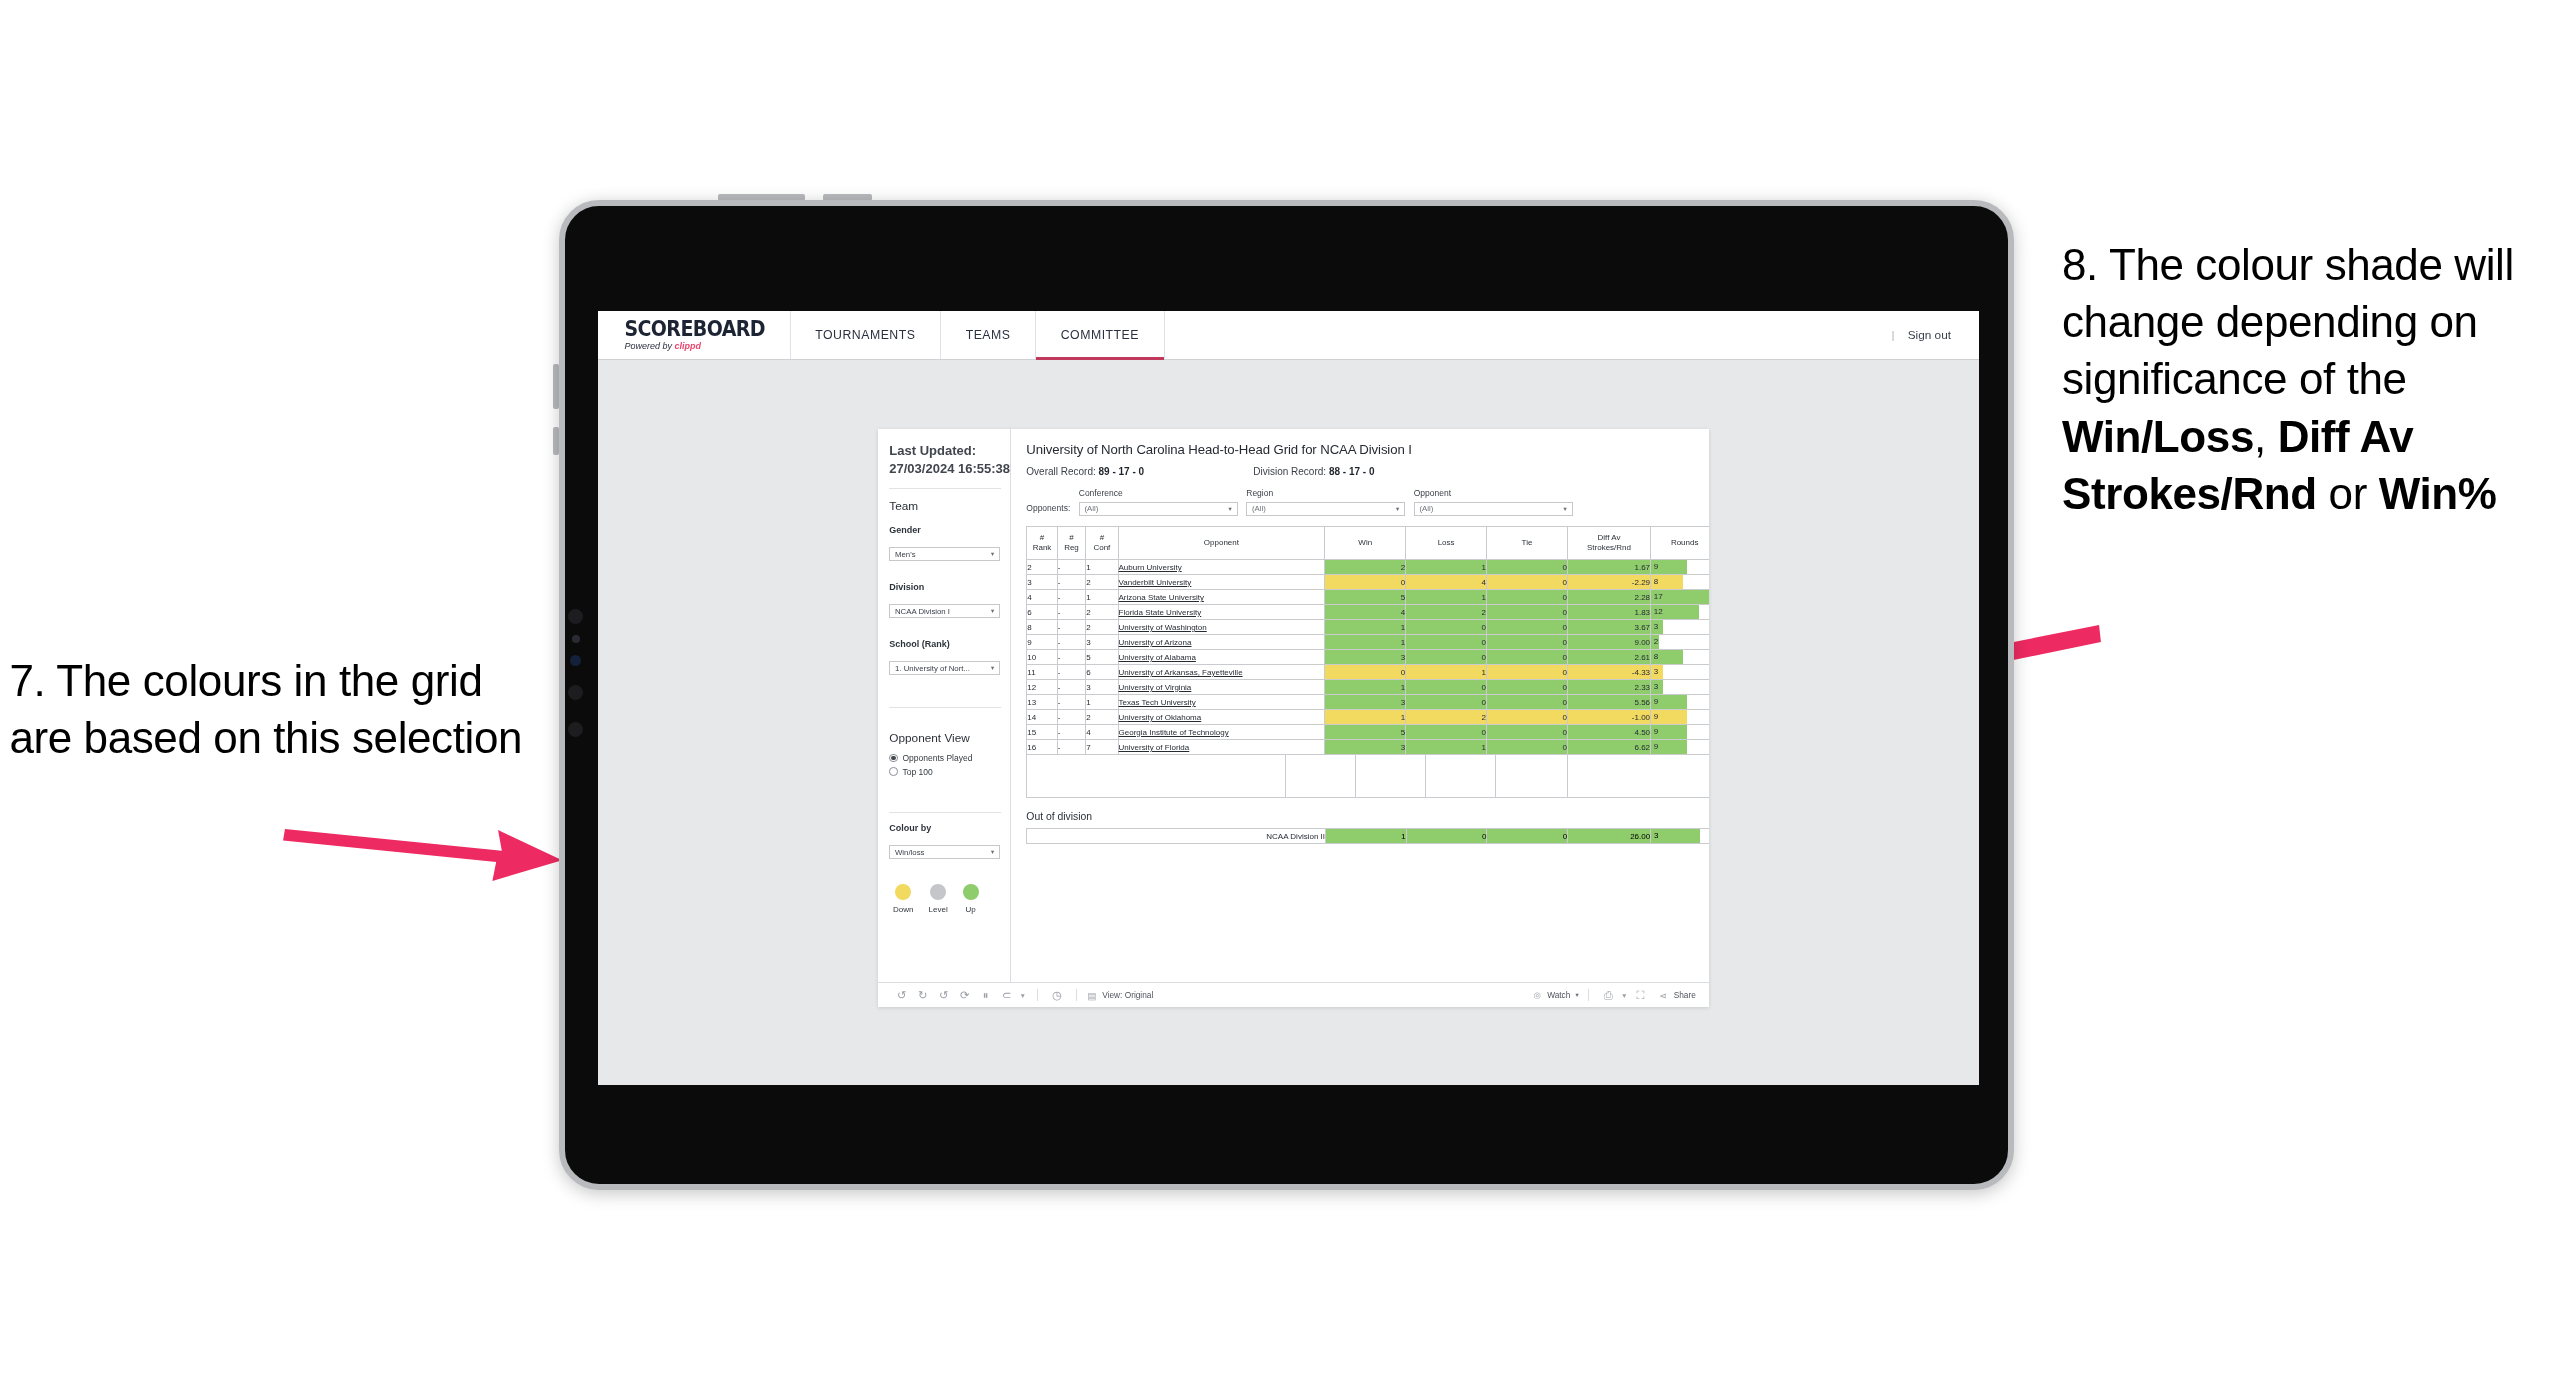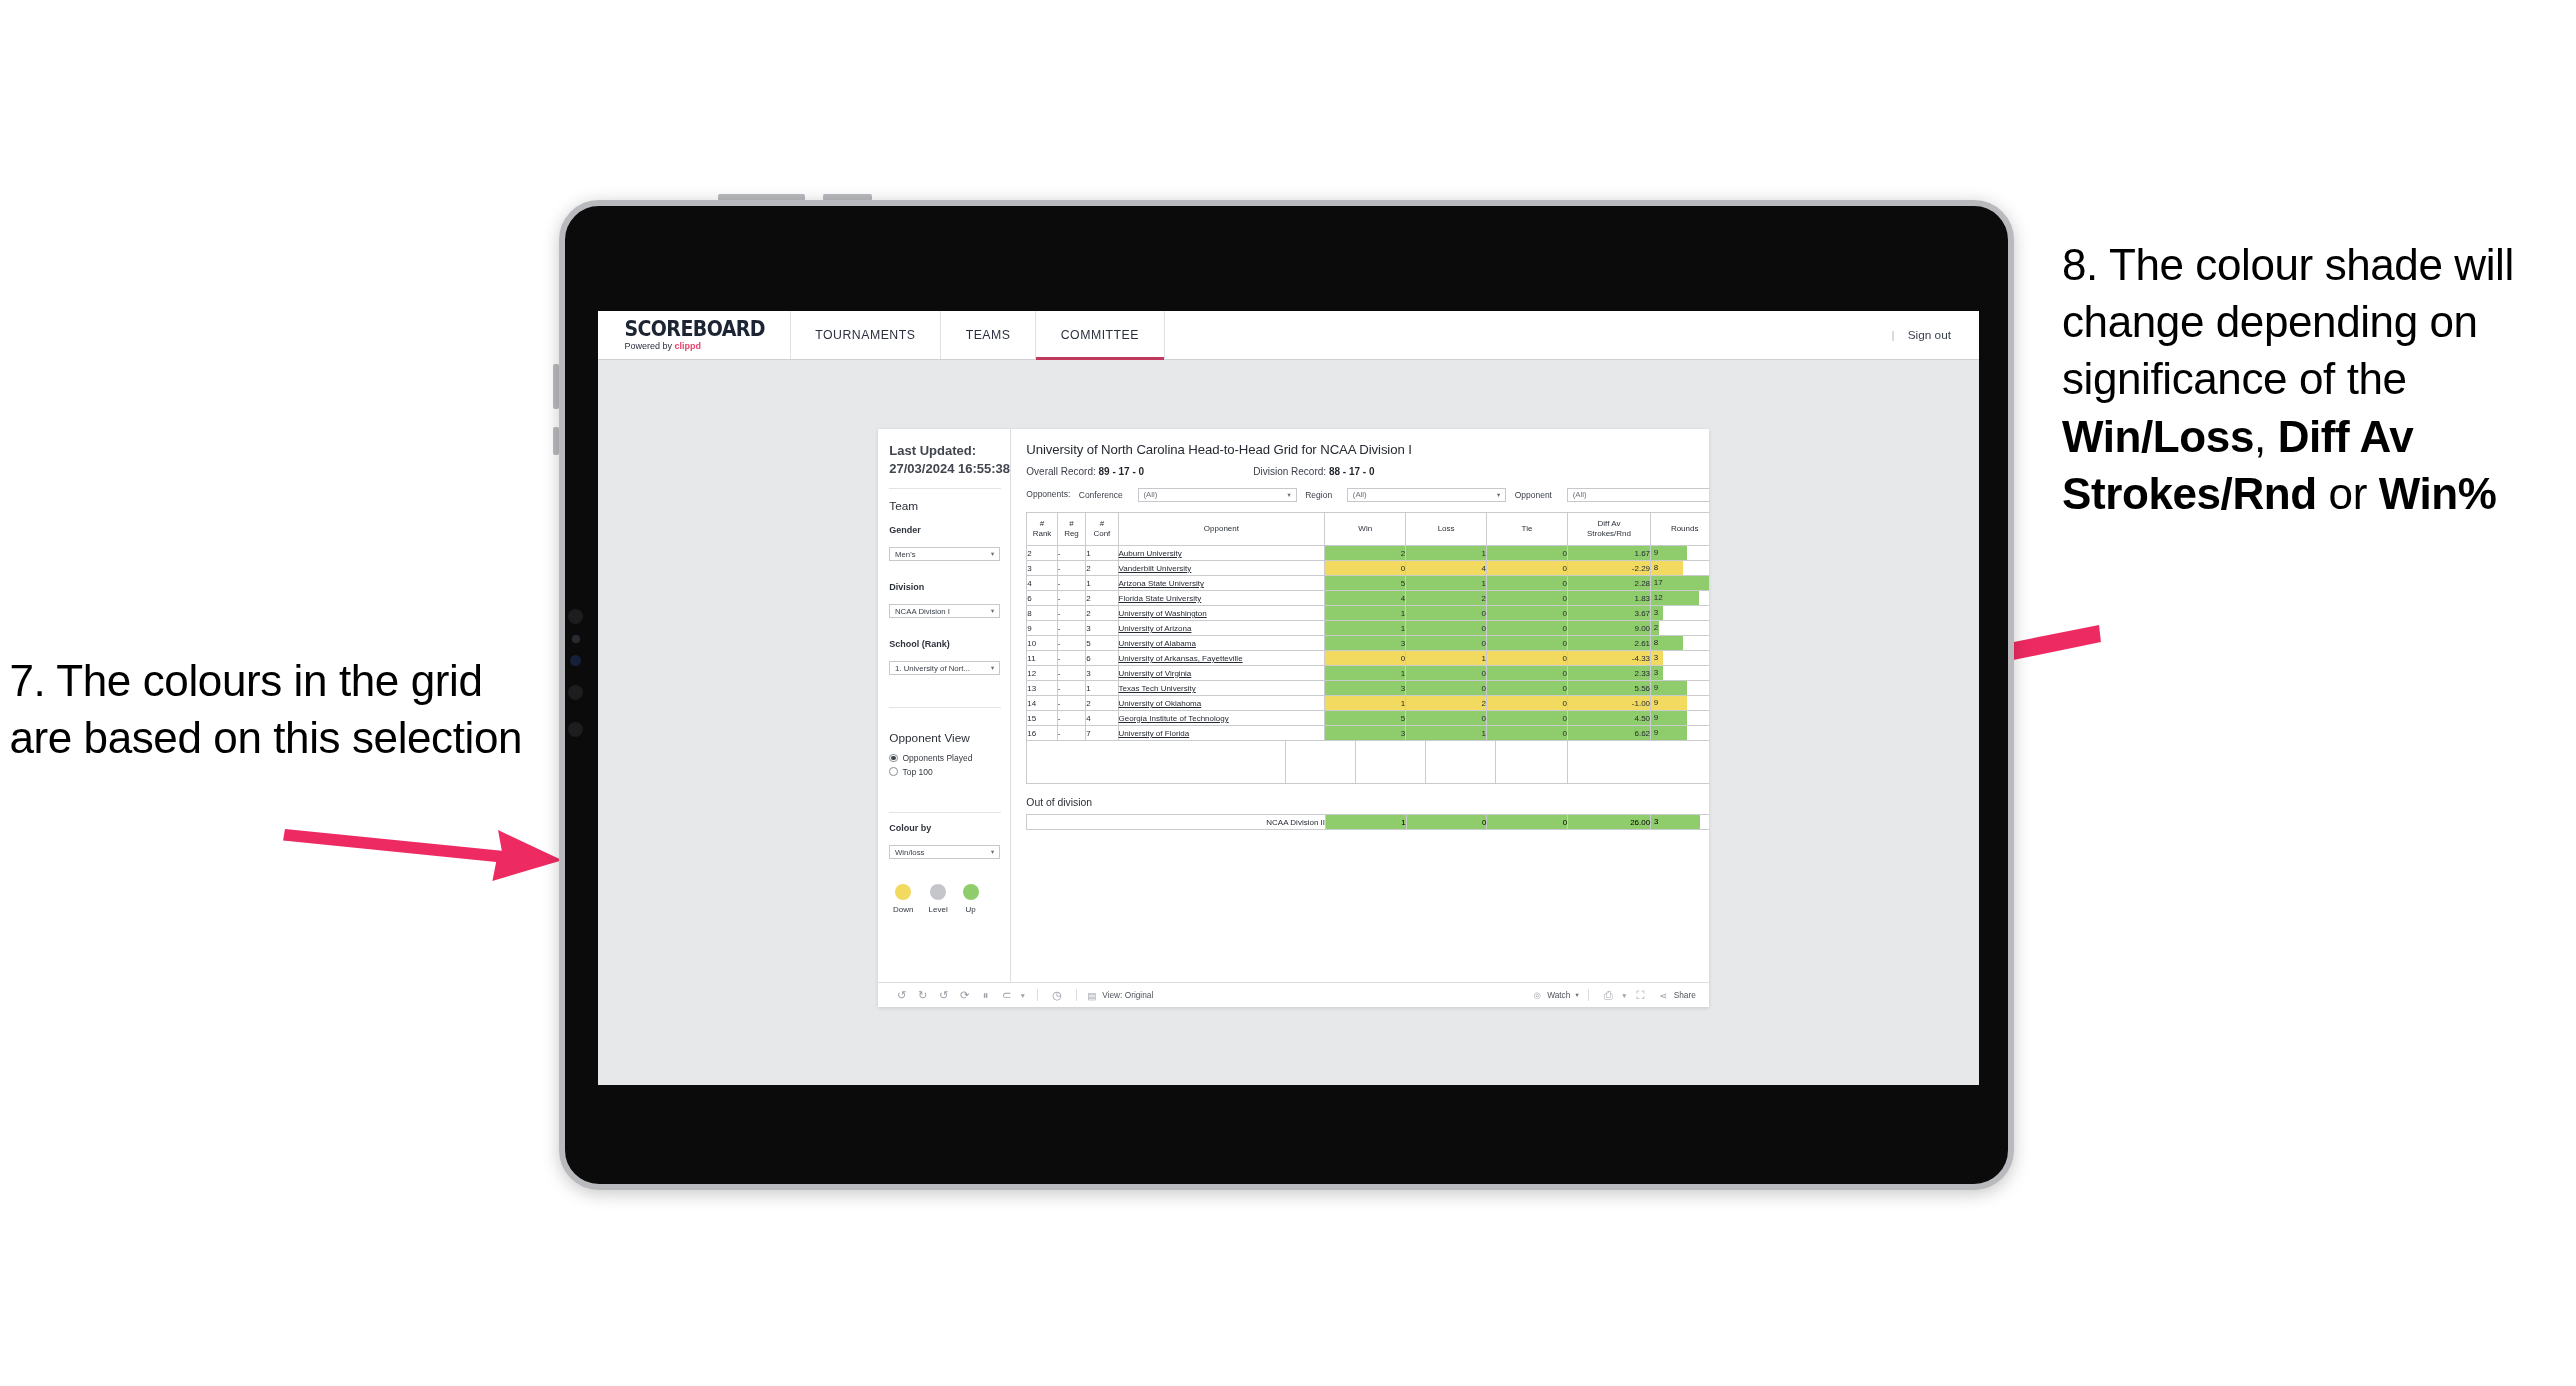--- a/index.html
+++ b/index.html
@@ -76,21 +76,21 @@
     padding: 0 24.6px 0 26.4px;
     border-right: 0.9px solid #e0e1e4;
   }
   #brand-word {
     font-family: "DejaVu Sans", sans-serif;
     font-weight: 700; font-size: 19px; letter-spacing: -0.6px;
     color: #1d2433; line-height: 1;
     transform: scaleY(1.12); transform-origin: left center;
   }
   #brand-sub {
-    font-size: 9px; color: #2b3040; margin-top: 4px; line-height: 1;
+    font-size: 9px; color: #2b3040; margin-top: 4px; line-height: 1; font-style: italic;
   }
   #brand-sub .clippd { color: #e8456d; font-weight: 700; }
 
   .topnav-item {
     display: flex; align-items: center; padding: 0 24.6px;
     font-size: 12.3px; color: #2b3040; letter-spacing: 0.5px;
     border-right: 0.9px solid #e0e1e4;
     position: relative; cursor: pointer;
   }
   .topnav-item.active::after {
@@ -158,21 +158,21 @@
 
   
   #content { flex: 1; padding: 13.2px 15px 0 15px; position: relative; }
   #viz-title { font-size: 13.2px; color: #262b33; letter-spacing: -0.1px; }
   #records { display: flex; margin-top: 8.5px; font-size: 10px; color: #3a3f47; }
   #records .rec { width: 227px; }
   #records b { color: #1f242b; font-weight: 700; }
 
   #opp-filters { margin-top: 11.3px; display: flex; align-items: flex-end; gap: 8.5px; }
   #opp-label { font-size: 8.5px; color: #3a3f47; padding-bottom: 2.8px; }
-  .opp-group { display: flex; flex-direction: row; gap: 15px; align-items: center; }
+  .opp-group { display: flex; flex-direction: column; gap: 4px; }
   .opp-group .cap { font-size: 8.5px; color: #3a3f47; }
   .opp-sel {
     width: 159px; height: 14px; border: 0.9px solid #c6c8cc; background: #fff;
     display: flex; align-items: center; justify-content: space-between;
     padding: 0 3.8px 0 4.7px; font-size: 7.8px; color: #6c717a; cursor: pointer;
   }
 
   
   #grid-wrap { margin-top: 10.4px; position: relative; width: 704px; }
   table.grid { border-collapse: collapse; table-layout: fixed; width: 693px; font-size: 8px; color: #262b33; }

